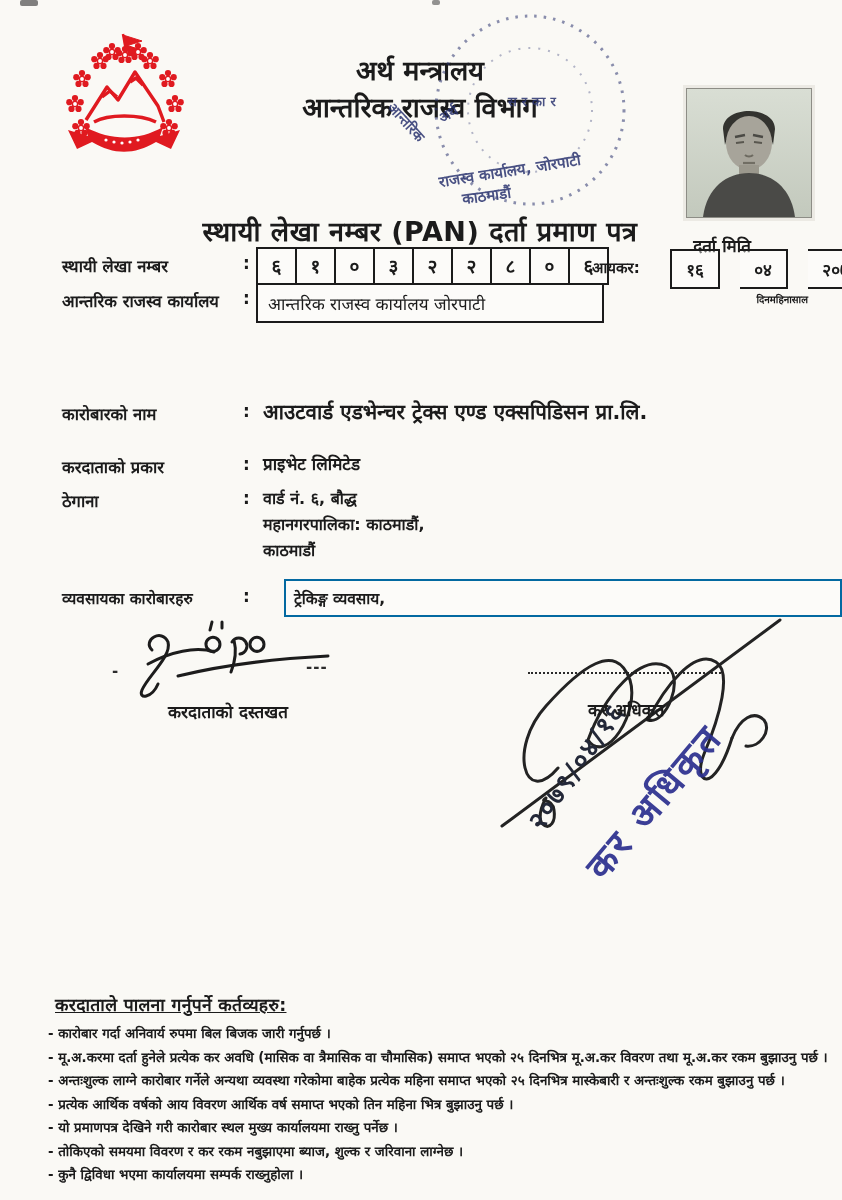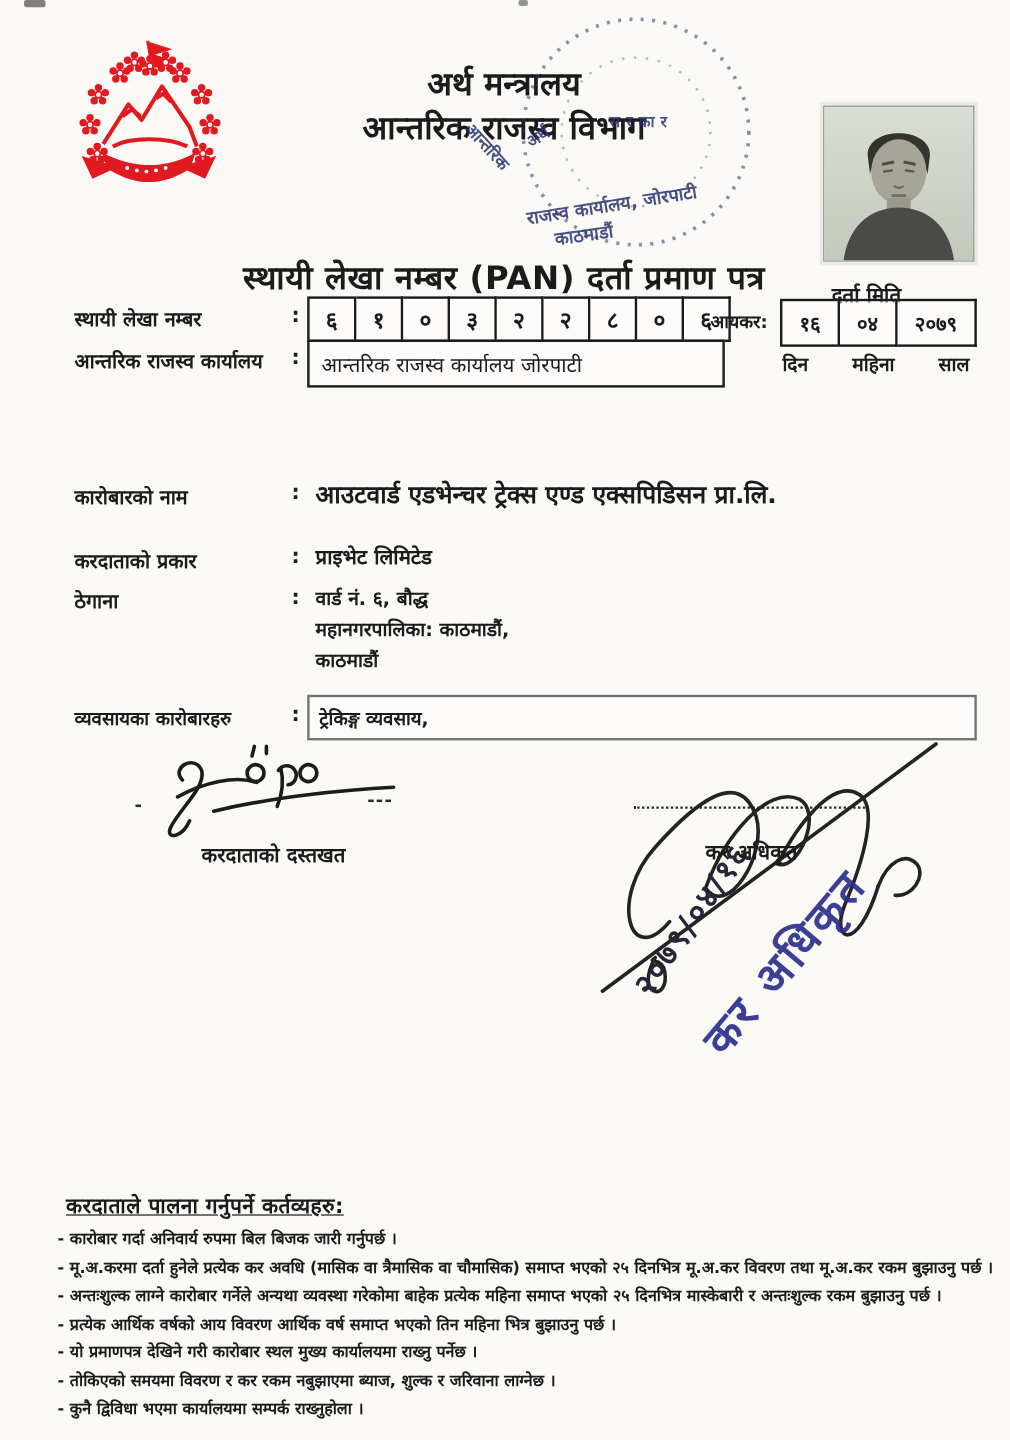--- a/index.html
+++ b/index.html
@@ -20,25 +20,25 @@
   .stamp-txt{color:#2b3470;font-weight:bold;opacity:.85;white-space:nowrap;}
   
   .doc-title{left:150px;top:212px;width:540px;text-align:center;font-size:27px;font-weight:bold;letter-spacing:.5px;}
   
   .lbl{font-size:16.5px;font-weight:bold;white-space:nowrap;}
   .colon{font-size:17px;font-weight:bold;}
   .boxrow{display:flex;}
   .cell{border:2px solid #1b1b1b;display:flex;align-items:center;justify-content:center;font-weight:bold;background:rgba(255,255,255,.4);}
   .cell + .cell{border-left:0;}
   .pan-cell{width:37px;height:34px;font-size:19px;}
-  .date-cell{height:36px;font-size:17px;}
+  .date-cell{height:36px;font-size:17px;margin-left:20px;}
   .office-box{border:2px solid #1b1b1b;display:flex;align-items:center;padding-left:10px;font-size:17px;font-weight:normal;background:rgba(255,255,255,.4);}
   .val{font-weight:bold;}
-  .biz-box{border:2px solid #737373;display:flex;align-items:center;padding-left:8px;font-size:15.5px;font-weight:bold;background:rgba(255,255,255,.4);}
-  .units{display:flex;justify-content:space-between;font-weight:bold;font-size:16px;}
+  .biz-box{border:2px solid #0369a1;display:flex;align-items:center;padding-left:8px;font-size:15.5px;font-weight:bold;background:rgba(255,255,255,.4);margin-left:28px;}
+  .units{display:flex;justify-content:flex-end;font-weight:bold;font-size:10px;}
   
   .sig-label{font-size:17px;font-weight:bold;}
   .dotline{border-top:2.5px dotted #2a2a2a;}
   .hand-date{color:#232838;font-size:26px;font-weight:bold;transform:rotate(-55deg);transform-origin:left bottom;letter-spacing:2px;white-space:nowrap;}
   .blue-stamp{color:#2b2f8e;font-size:37px;font-weight:bold;transform:rotate(-50deg);transform-origin:left bottom;letter-spacing:3px;opacity:.92;white-space:nowrap;}
   .scan-mark{background:#4c4c4c;border-radius:2px;}
   .sig-mark{font-weight:bold;font-size:15px;color:#2c2c2c;letter-spacing:1px;}
   
   .foot-head{font-size:17.5px;font-weight:bold;text-decoration:underline;letter-spacing:.3px;}
   .foot-list{width:780px;}

